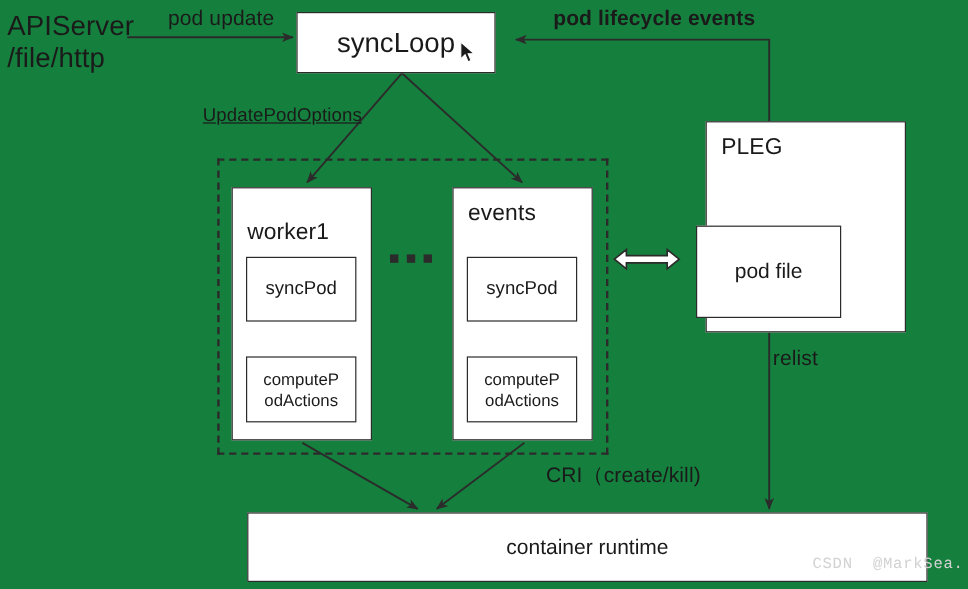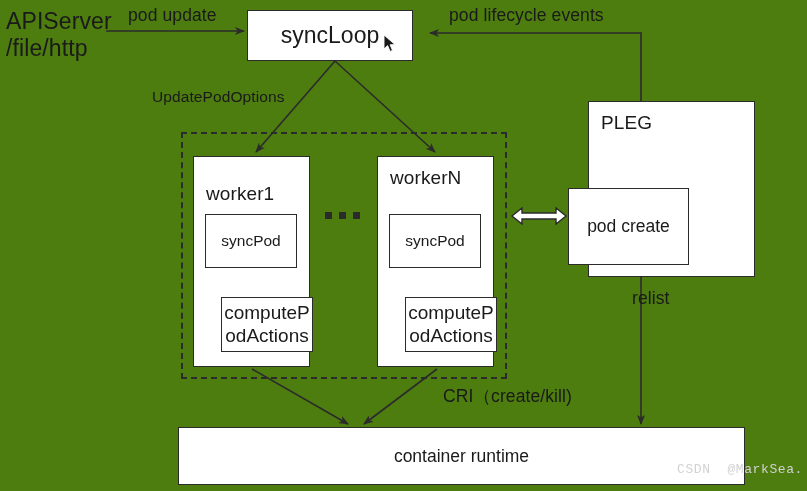--- a/index.html
+++ b/index.html
@@ -4,21 +4,21 @@
 <style>
   html, body {
     margin: 0;
     padding: 0;
     background: #ffffff;
   }
   #canvas {
     position: relative;
     width: 807px;
     height: 491px;
-    background: #4d7c0f;
+    background: #15803d;
     font-family: "Liberation Sans", sans-serif;
     color: #1a1a1a;
     overflow: hidden;
   }
   svg.layer {
     position: absolute;
     left: 0;
     top: 0;
     width: 807px;
     height: 491px;
@@ -47,23 +47,23 @@
     display: flex;
     align-items: center;
     justify-content: center;
     text-align: center;
     white-space: pre-line;
     line-height: 1.2;
     box-sizing: border-box;
   }
   .t24 { font-size: 23px; }
   .t20 { font-size: 19px; }
-  .t18 { font-size: 17.5px; }
+  .t18 { font-size: 17.5px; margin-left: 12px; }
   .t16 { font-size: 15.5px; }
-  .t15 { font-size: 19px; margin-left: 16px; }
+  .t15 { font-size: 14px; }
   .dots {
     position: absolute;
     display: flex;
     gap: 7px;
     align-items: center;
   }
   .dots i {
     display: block;
     width: 7px;
     height: 7px;
@@ -134,23 +134,23 @@
     <g>
       <path d="M641,277 L641,424" stroke="#2b2b2b" stroke-width="1.6" fill="none" marker-end="url(#arrow)"></path>
     </g>
   </svg>
 
   <div class="lbl t24" style="left:6px; top:8px;">APIServer
 /file/http</div>
 
   <div class="lbl t18" style="left:128px; top:5px;">pod update</div>
 
-  <div class="lbl t18" style="left:449px; top:5px;">pod lifecycle events</div>
-
-  <div class="lbl t16" style="left:152px; top:88px;">UpdatePodOptions</div>
+  <div class="lbl t18" style="left:449px; top:5px;font-weight:bold;">pod lifecycle events</div>
+
+  <div class="lbl t16" style="left:169px; top:88px;text-decoration:underline;">UpdatePodOptions</div>
 
   <div class="lbl t18" style="left:632px; top:288px;">relist</div>
 
   <div class="lbl t18" style="left:443px; top:386px;text-align:center;">CRI（create/kill)</div>
 
   <div class="box center-lbl t24" style="left:247px; top:10px; width:166px; height:51px;">
     <span>syncLoop</span>
   </div>
 
   <div class="dashed-box" style="left:181px; top:132px; width:326px; height:247px;"></div>
@@ -166,38 +166,38 @@
 odActions</span>
   </div>
 
   <div class="dots" style="left:325px; top:212px;">
     <i></i>
       <i></i>
       <i></i>
   </div>
 
   <div class="box" style="left:377px; top:156px; width:117px; height:211px;">
-    <div class="lbl t20" style="left:12px; top:10px;">workerN</div>
+    <div class="lbl t20" style="left:12px; top:10px;">events</div>
   </div>
   <div class="box center-lbl t16" style="left:389px; top:214px; width:92px; height:54px;">
     <span>syncPod</span>
   </div>
   <div class="box center-lbl t15" style="left:389px; top:297px; width:92px; height:55px;">
     <span>computeP
 odActions</span>
   </div>
 
   <div class="box" style="left:556px; top:101px; width:167px; height:176px;margin-left:32px;">
     <div class="lbl t20" style="left:12px; top:10px;">PLEG</div>
   </div>
   <div class="box center-lbl t18" style="left:568px; top:188px; width:121px; height:77px;">
-    <span>pod create</span>
-  </div>
-
-  <div class="box center-lbl t18" style="left:178px; top:427px; width:567px; height:58px;">
+    <span>pod file</span>
+  </div>
+
+  <div class="box center-lbl t18" style="left:194px; top:427px; width:567px; height:58px;">
     <span>container runtime</span>
   </div>
 
   <div class="watermark" style="left:677px; top:462px;">CSDN  @MarkSea.</div>
 
   <svg class="cursor" style="left:383px; top:34px;" viewBox="0 0 14 20">
     <path d="M1,1 L1,15 L4.6,11.6 L7.1,17.4 L9.5,16.4 L7.1,10.8 L12,10.6 Z" fill="#1a1a1a" stroke="#ffffff" stroke-width="0.9"></path>
   </svg>
 
 </div>

